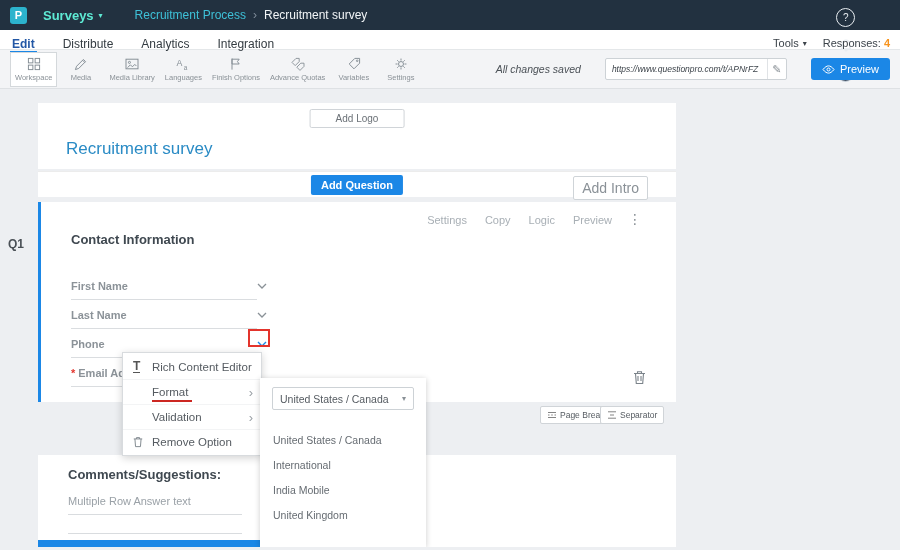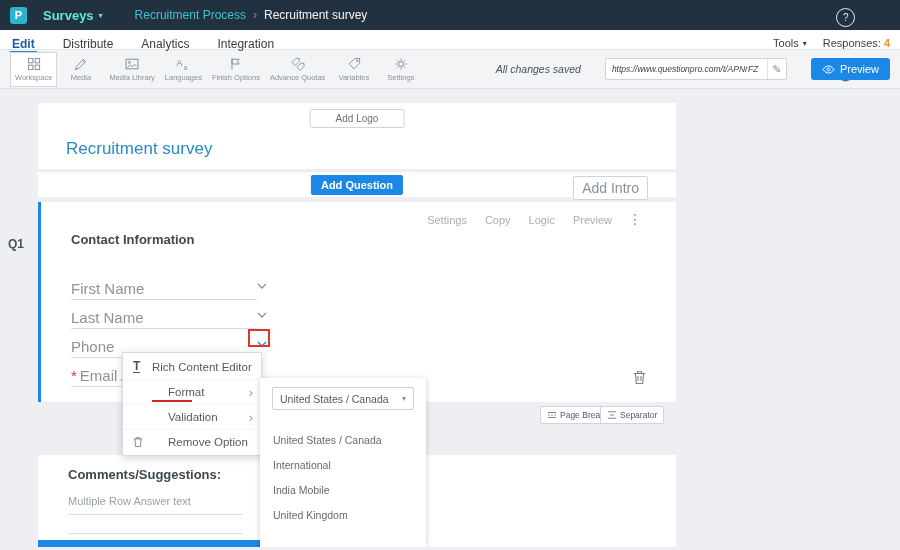--- a/index.html
+++ b/index.html
@@ -55,39 +55,39 @@
 
   .q1-card { position:absolute; left:38px; top:113px; width:638px; height:200px; background:#fff; border-left:3px solid #1b87e6; }
   .qnum1 { position:absolute; left:8px; top:148px; font-size:12px; font-weight:600; color:#4a5056; }
   .qnum2 { position:absolute; left:8px; top:386px; font-size:12px; font-weight:600; color:#a21caf;margin-left:39px; }
   .q-actions { position:absolute; right:64px; top:12px; display:flex; gap:18px; font-size:11px; color:#a8afb5; }
   .q-actions span { cursor:pointer; }
   .more-dots { position:absolute; right:34px; top:9px; color:#8a9197; font-size:14px; cursor:pointer; }
   .q-title { position:absolute; left:30px; top:30px; font-size:13px; font-weight:700; color:#3f4850; cursor:pointer; }
   .fields { position:absolute; left:30px; top:72px; width:200px; }
   .field-row { position:relative; height:29px; }
-  .field-label { position:absolute; left:0; top:6px; font-size:15px; color:#8b9298; white-space:nowrap; cursor:pointer; }
+  .field-label { position:absolute; left:0; top:6px; font-size:11px; color:#8b9298; white-space:nowrap; cursor:pointer;font-weight:bold; }
   .req { color:#e3342c; margin-right:3px; }
   .field-line { position:absolute; left:0; top:25px; width:186px; border-bottom:1px solid #dadde0; }
   .field-dd { position:absolute; right:2px; top:5px; width:14px; height:14px; cursor:pointer; display:flex; align-items:center; justify-content:center; }
   .trash-q1 { position:absolute; right:30px; top:168px; cursor:pointer; }
 
   .pb-btn { position:absolute; top:317px; background:#fff; border:1px solid #d0d4d8; border-radius:2px; color:#555b61; font-size:8.5px; padding:3px 6px; display:flex; align-items:center; gap:3px; cursor:pointer; }
   .pb1 { left:540px; } .pb2 { left:600px; }
 
   .q2-card { position:absolute; left:38px; top:366px; width:638px; height:92px; background:#fff; }
   .q2-title { position:absolute; left:30px; top:12px; font-size:13px; font-weight:700; color:#3f4850; cursor:pointer; }
   .q2-placeholder { position:absolute; left:30px; top:40px; width:174px; font-size:11px; color:#9aa1a7; border-bottom:1px solid #d9dcdf; padding-bottom:7px; cursor:text; }
   .q2-line2 { position:absolute; left:30px; top:78px; width:174px; border-bottom:1px solid #d9dcdf; }
   .blue-bar { position:absolute; left:38px; top:451px; width:222px; height:7px; background:#1b87e6; }
 
   
   .ctx-menu { position:absolute; left:122px; top:263px; width:140px; background:#fff; border:1px solid #d8dbde; box-shadow:0 2px 8px rgba(0,0,0,.18); z-index:10; padding:1px 0; }
   .ctx-item { position:relative; display:flex; align-items:center; height:25px; padding:0 8px 0 10px; font-size:11.5px; color:#555b61; cursor:pointer; }
-  .ctx-item + .ctx-item { border-top:1px solid #f3f4f5;gap:16px; }
+  .ctx-item + .ctx-item { border-top:1px solid #f3f4f5; }
   .icon-col { width:19px; display:flex; align-items:center; flex:none; }
   .rich-t { font-size:12px; font-weight:700; color:#555; border-bottom:1.5px solid #555; line-height:1.05; }
   .sub-arrow { margin-left:auto; color:#9aa0a6; font-size:13px; line-height:1; }
   .fmt-underline { position:absolute; left:29px; bottom:2px; width:40px; height:2.5px; background:#cc2722; }
 
   
   .submenu { position:absolute; left:260px; top:289px; width:166px; height:169px; background:#fff; box-shadow:0 1px 6px rgba(0,0,0,.2); z-index:11; }
   .fmt-select { margin:9px 12px 0; height:23px; border:1px solid #cdd2d6; border-radius:2px; display:flex; align-items:center; justify-content:space-between; padding:0 7px; font-size:10.5px; color:#555b61; cursor:pointer; }
   .fmt-select .caret { font-size:8px; color:#8a9197; }
   .fmt-options { margin-top:18px; }

